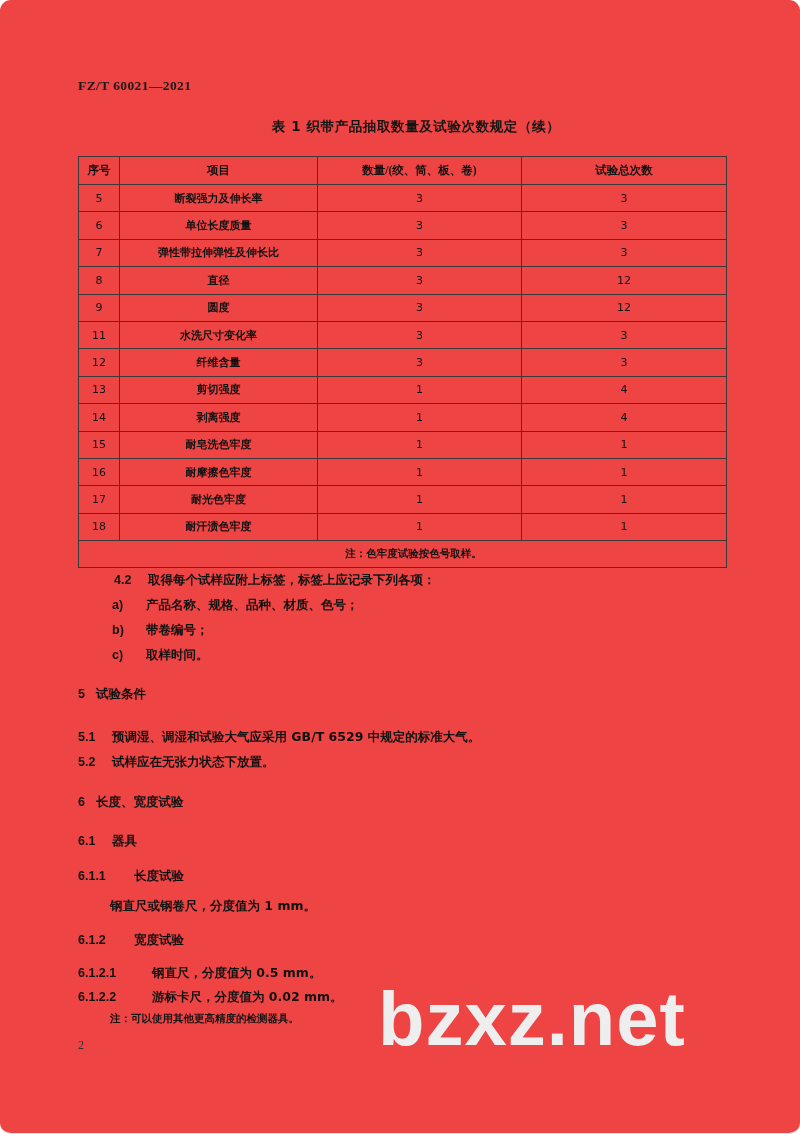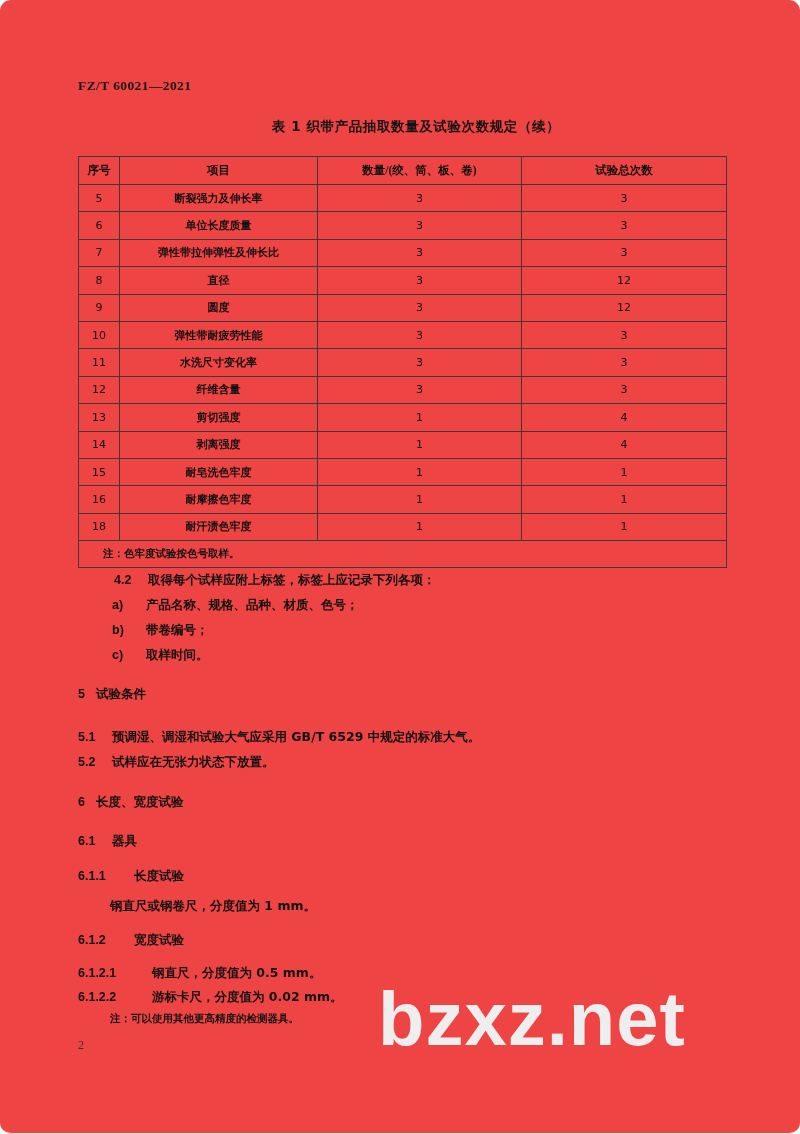--- a/index.html
+++ b/index.html
@@ -89,21 +89,21 @@
     height: 27px;
     font-family: Liberation Serif, serif;
   }
   table.spec td.col-idx  { width: 36px; }
   table.spec td.col-item { width: 193px; font-weight: bold; }
   table.spec th.col-idx  { width: 36px; }
   table.spec th.col-item { width: 193px; }
   table.spec th.col-qty, table.spec td.col-qty { width: 199px; }
   table.spec th.col-times, table.spec td.col-times { width: 200px; }
   table.spec td.note-cell {
-    text-align: left;
+    text-align: center;
     padding-left: 24px;
     font-weight: bold;
     font-size: 10.5px;
     height: 26px;
     border-top: 1.4px solid #2a2a2a;
   }
   
   .para {
     position: absolute;
     font-family: "DejaVu Sans", "Liberation Sans", sans-serif;
@@ -191,26 +191,20 @@
             <td class="col-qty">3</td>
             <td class="col-times">12</td>
           </tr>
           <tr>
             <td class="col-idx">9</td>
             <td class="col-item">圆度</td>
             <td class="col-qty">3</td>
             <td class="col-times">12</td>
           </tr>
           <tr>
-            <td class="col-idx">10</td>
-            <td class="col-item">弹性带耐疲劳性能</td>
-            <td class="col-qty">3</td>
-            <td class="col-times">3</td>
-          </tr>
-          <tr>
             <td class="col-idx">11</td>
             <td class="col-item">水洗尺寸变化率</td>
             <td class="col-qty">3</td>
             <td class="col-times">3</td>
           </tr>
           <tr>
             <td class="col-idx">12</td>
             <td class="col-item">纤维含量</td>
             <td class="col-qty">3</td>
             <td class="col-times">3</td>
@@ -229,20 +223,26 @@
           </tr>
           <tr>
             <td class="col-idx">15</td>
             <td class="col-item">耐皂洗色牢度</td>
             <td class="col-qty">1</td>
             <td class="col-times">1</td>
           </tr>
           <tr>
             <td class="col-idx">16</td>
             <td class="col-item">耐摩擦色牢度</td>
+            <td class="col-qty">1</td>
+            <td class="col-times">1</td>
+          </tr>
+          <tr>
+            <td class="col-idx">17</td>
+            <td class="col-item">耐光色牢度</td>
             <td class="col-qty">1</td>
             <td class="col-times">1</td>
           </tr>
           <tr>
             <td class="col-idx">18</td>
             <td class="col-item">耐汗渍色牢度</td>
             <td class="col-qty">1</td>
             <td class="col-times">1</td>
           </tr>
         </tbody>

